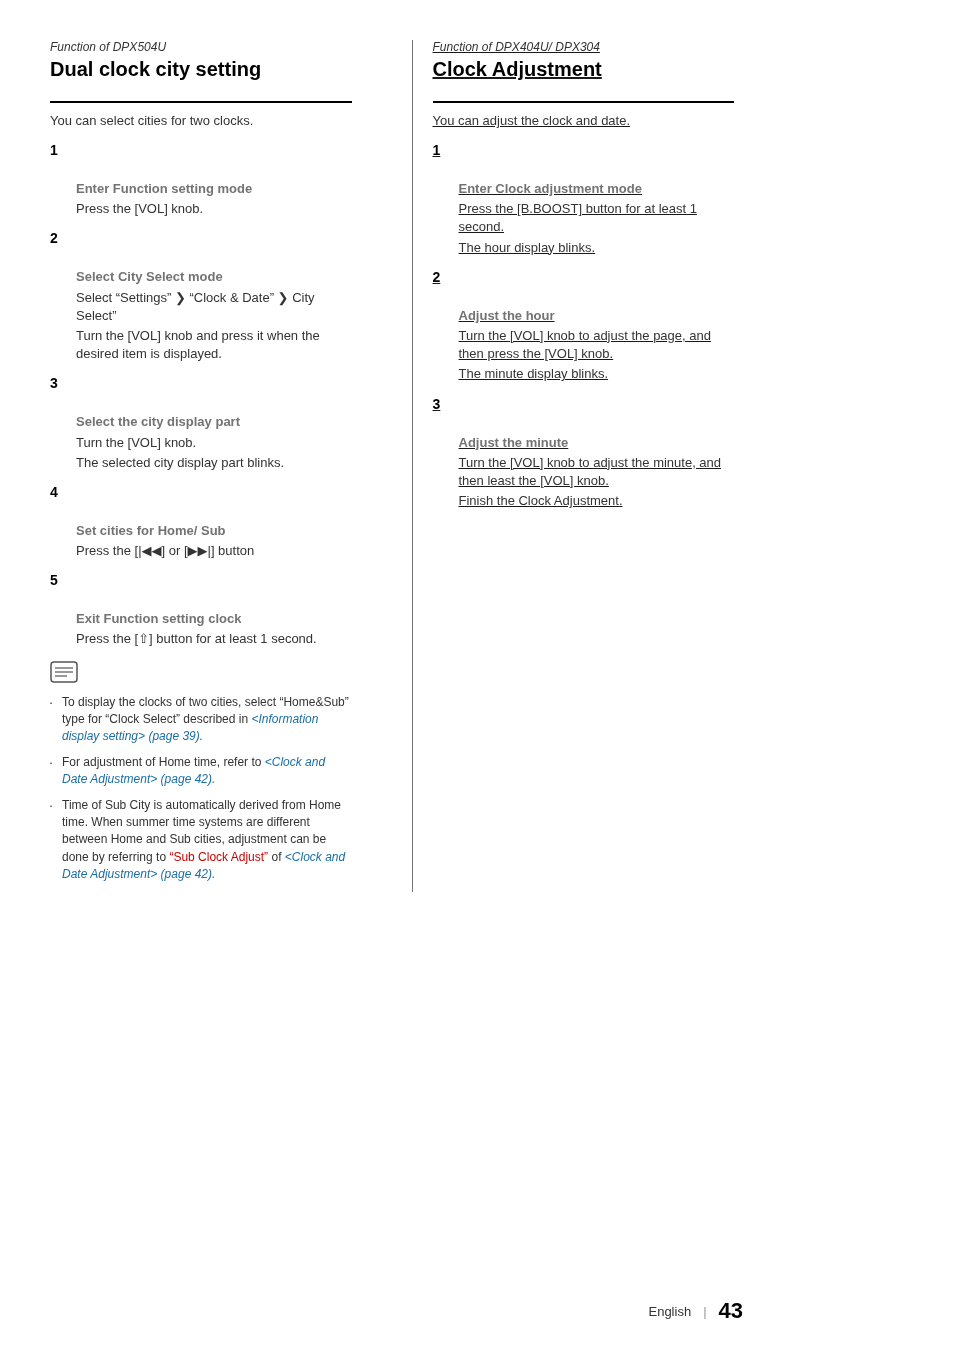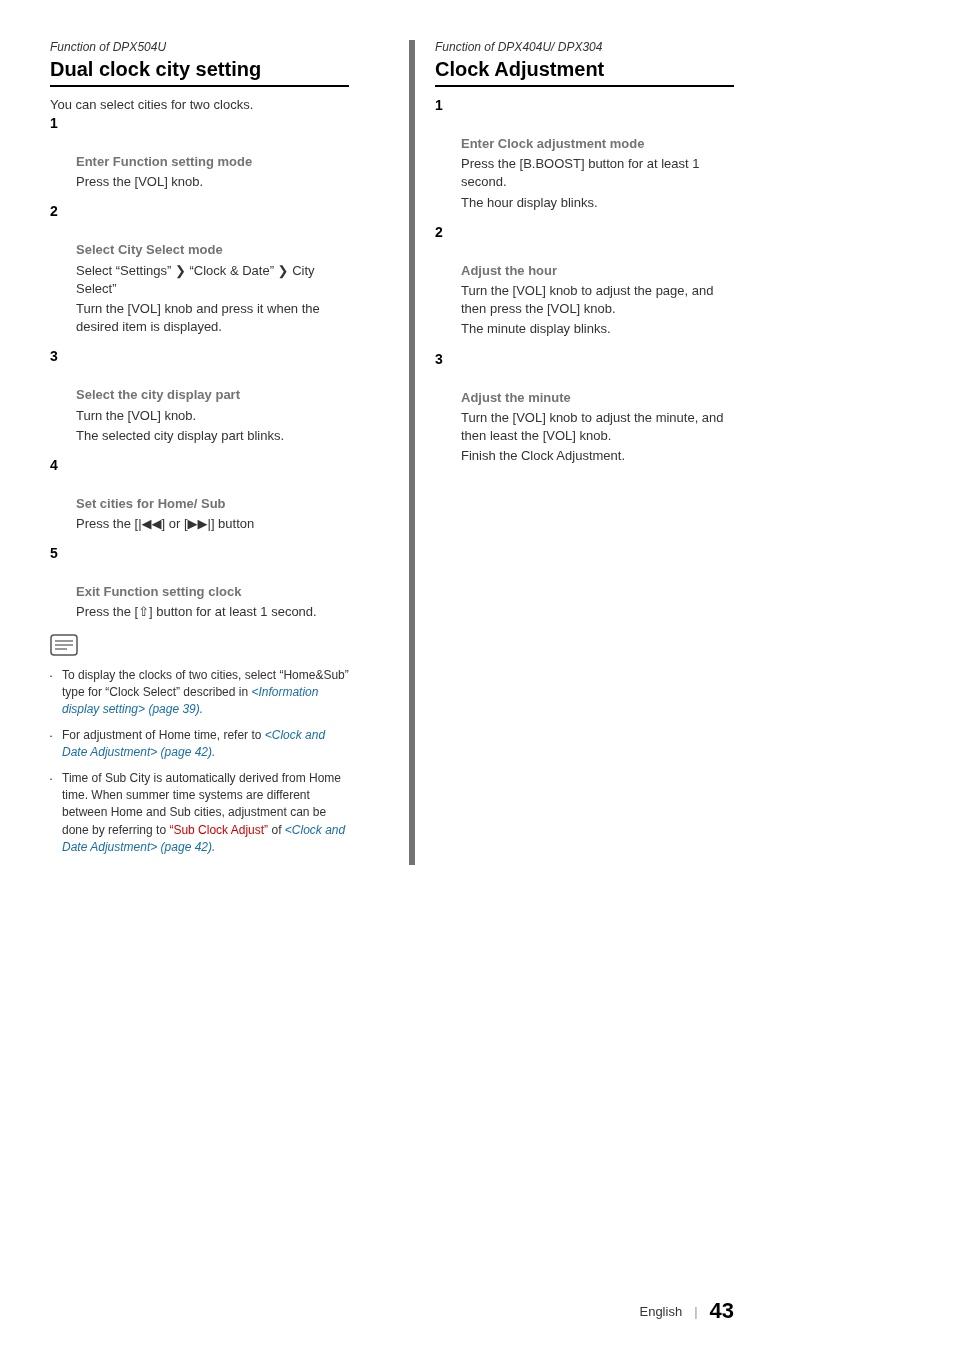--- a/index.html
+++ b/index.html
@@ -32,43 +32,44 @@
     }
 
     .column-left {
       flex: 1;
       padding-right: 20px;
     }
 
     .column-right {
       flex: 1;
       padding-left: 20px;
-      border-left: 6px solid #737373;
+      border-left: 1px solid #737373;
+      text-decoration: underline;
     }
 
     .function-label {
       font-style: italic;
       font-size: 12px;
       color: #333;
       margin-bottom: 4px;
     }
 
     .section-title {
       font-size: 20px;
       font-weight: bold;
       color: #000;
       border-bottom: 2px solid #000;
-      padding-bottom: 4px;
+      padding-bottom: 20px;
       margin-bottom: 10px;
     }
 
     .intro-text {
       font-size: 13px;
       color: #333;
-      margin-bottom: 3px;
+      margin-bottom: 14px;
     }
 
     .steps-list {
       list-style: none;
       margin: 0;
       padding: 0;
     }
 
     .step-item {
       display: flex;
@@ -148,21 +149,21 @@
     }
 
     .link-text-red {
       color: #c00;
       text-decoration: none;
     }
 
     .footer {
       position: absolute;
       bottom: 30px;
-      right: 50px;
+      right: 41px;
       display: flex;
       align-items: center;
       gap: 12px;
     }
 
     .footer-lang {
       font-size: 13px;
       color: #333;
     }
 
@@ -255,20 +256,21 @@
         <li class="bullet-item">
           <span class="bullet-dot">•</span>
           <span>Time of Sub City is automatically derived from Home time. When summer time systems are different between Home and Sub cities, adjustment can be done by referring to <a class="link-text-red">“Sub Clock Adjust”</a> of <a class="link-text">&lt;Clock and Date Adjustment&gt; (page 42).</a></span>
         </li>
       </ul>
     </div>
 
     <div class="column-right">
       <div class="function-label">Function of DPX404U/ DPX304</div>
       <div class="section-title">Clock Adjustment</div>
+      <div class="intro-text">You can adjust the clock and date.</div>
 
       <ol class="steps-list">
 
         <li class="step-item">
           <span class="step-number">1</span>
           <div class="step-content">
             <div class="step-heading">Enter Clock adjustment mode</div>
             <div class="step-body">Press the [B.BOOST] button for at least 1 second.</div>
             <div class="step-note">The hour display blinks.</div>
           </div>

